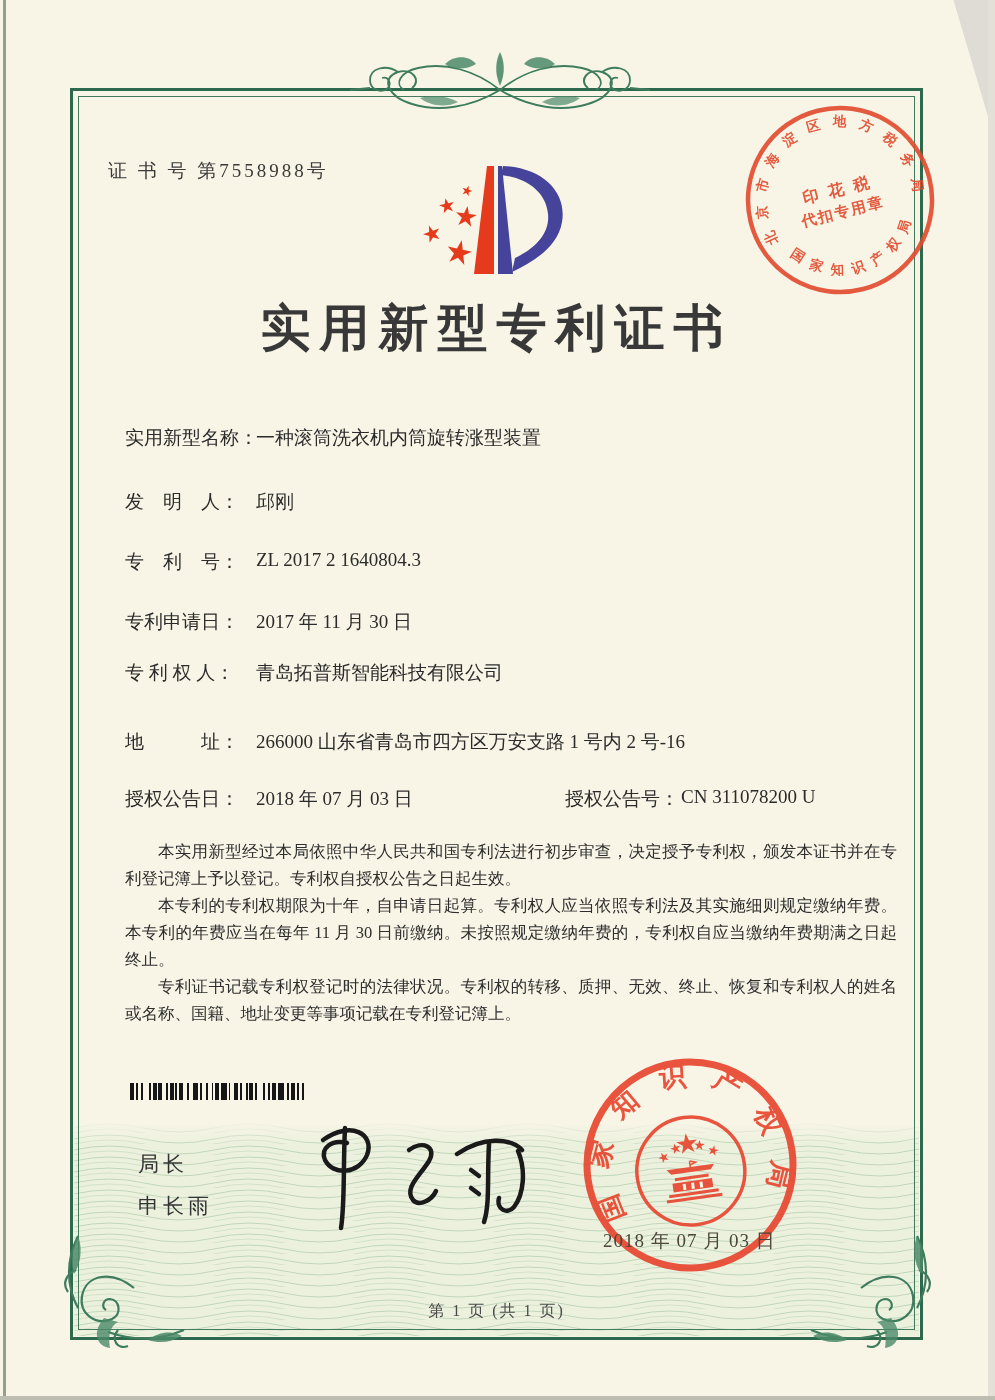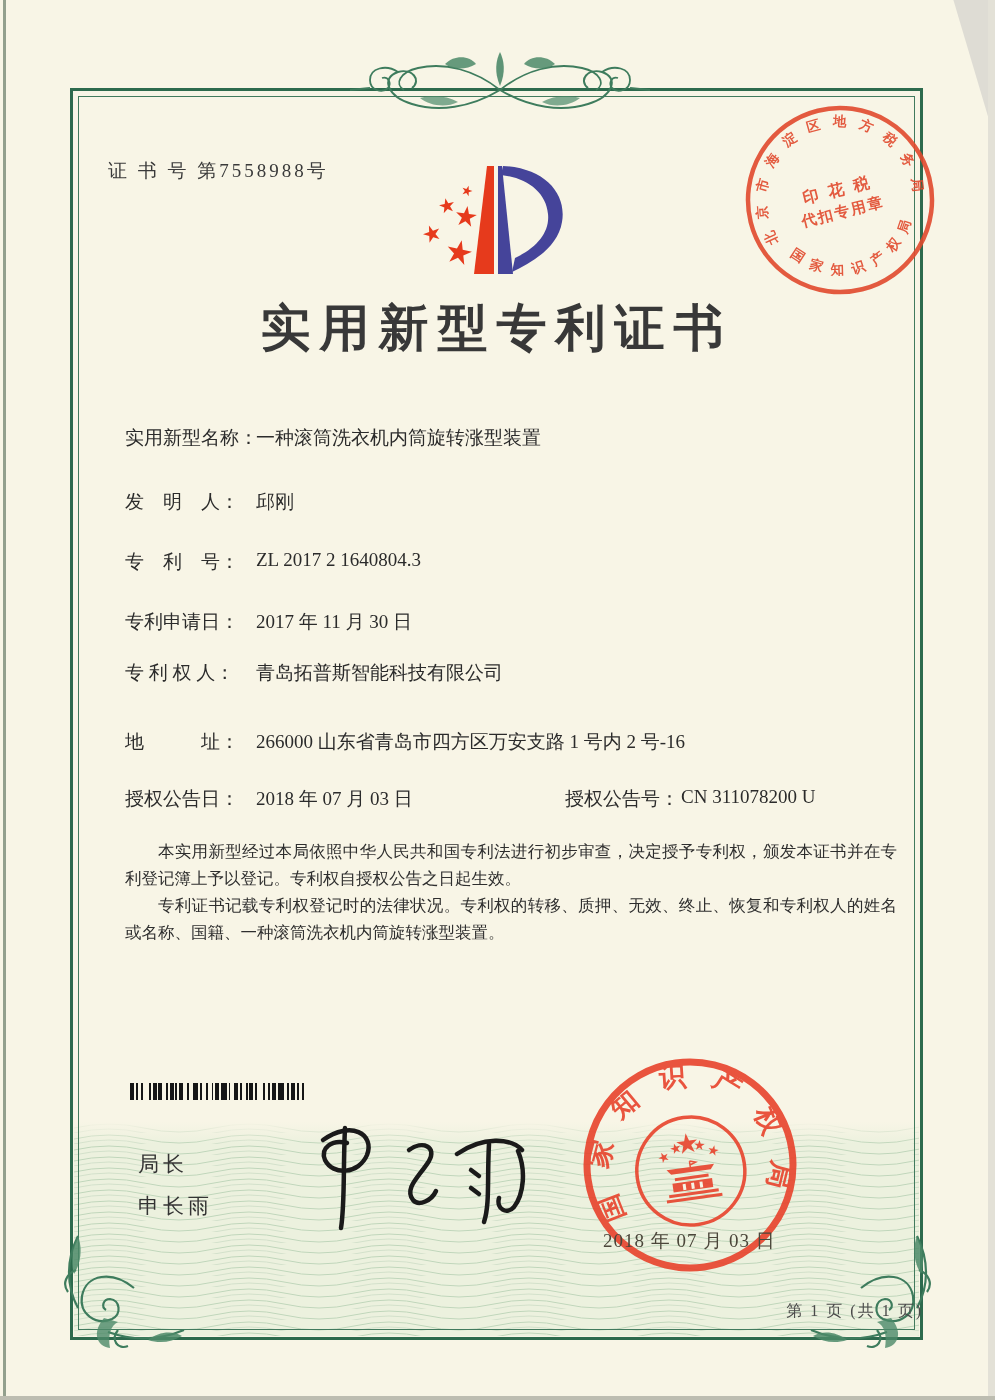--- a/index.html
+++ b/index.html
@@ -32,21 +32,21 @@
   .field-row .val2{position:absolute;left:556px;top:0;white-space:nowrap;}
   .paras{left:125px;top:838px;width:772px;font-size:16.5px;line-height:27px;
     text-align:justify;color:#2e2e2e;}
   .paras p{margin:0;text-indent:2em;}
   .barcode{left:130px;top:1083px;width:255px;height:17px;display:flex;
     align-items:stretch;overflow:hidden;}
   .barcode span{height:100%;}
   .signer-title{left:138px;top:1150px;font-size:21px;letter-spacing:4px;color:#333;}
   .signer-name{left:138px;top:1192px;font-size:21px;letter-spacing:4px;color:#333;}
   .seal-date{left:603px;top:1228px;font-size:19px;letter-spacing:1px;color:#4b463a;z-index:40;}
-  .page-footer{left:70px;top:1301px;width:853px;text-align:right;font-size:16px;
+  .page-footer{left:70px;top:1301px;width:853px;text-align:center;font-size:16px;
     letter-spacing:2px;color:#4a4a4a;z-index:41;}
   .stamp{opacity:.9;}
   .flip-x{transform:scaleX(-1);}
   svg text{font-family:"Liberation Serif","DejaVu Serif",serif;}
 </style>
 </head>
 <body>
 
 <div class="page">
 
@@ -175,21 +175,22 @@
   </div>
   <div class="abs field-row" style="top:786px;">
     <span class="lbl">授权公告日：</span>
     <span class="val">2018 年 07 月 03 日</span>
     <span class="lbl2">授权公告号：</span>
     <span class="val2">CN 311078200 U</span>
   </div>
 
   <div class="abs paras">
     <p>本实用新型经过本局依照中华人民共和国专利法进行初步审查，决定授予专利权，颁发本证书并在专利登记簿上予以登记。专利权自授权公告之日起生效。</p>
-    <p>专利证书记载专利权登记时的法律状况。专利权的转移、质押、无效、终止、恢复和专利权人的姓名或名称、国籍、一种滚筒洗衣机内筒旋转涨型装置。</p>
+    <p>本专利的专利权期限为十年，自申请日起算。专利权人应当依照专利法及其实施细则规定缴纳年费。本专利的年费应当在每年 11 月 30 日前缴纳。未按照规定缴纳年费的，专利权自应当缴纳年费期满之日起终止。</p>
+    <p>专利证书记载专利权登记时的法律状况。专利权的转移、质押、无效、终止、恢复和专利权人的姓名或名称、国籍、地址变更等事项记载在专利登记簿上。</p>
   </div>
 
   <div class="abs barcode" id="barcode">
       <span style="width: 3.8px; background: rgb(22, 22, 22);"></span>
       <span style="width: 1.9px; background: transparent;"></span>
       <span style="width: 1.9px; background: rgb(22, 22, 22);"></span>
       <span style="width: 3.8px; background: transparent;"></span>
       <span style="width: 1.9px; background: rgb(22, 22, 22);"></span>
       <span style="width: 5.7px; background: transparent;"></span>
       <span style="width: 1.9px; background: rgb(22, 22, 22);"></span>

